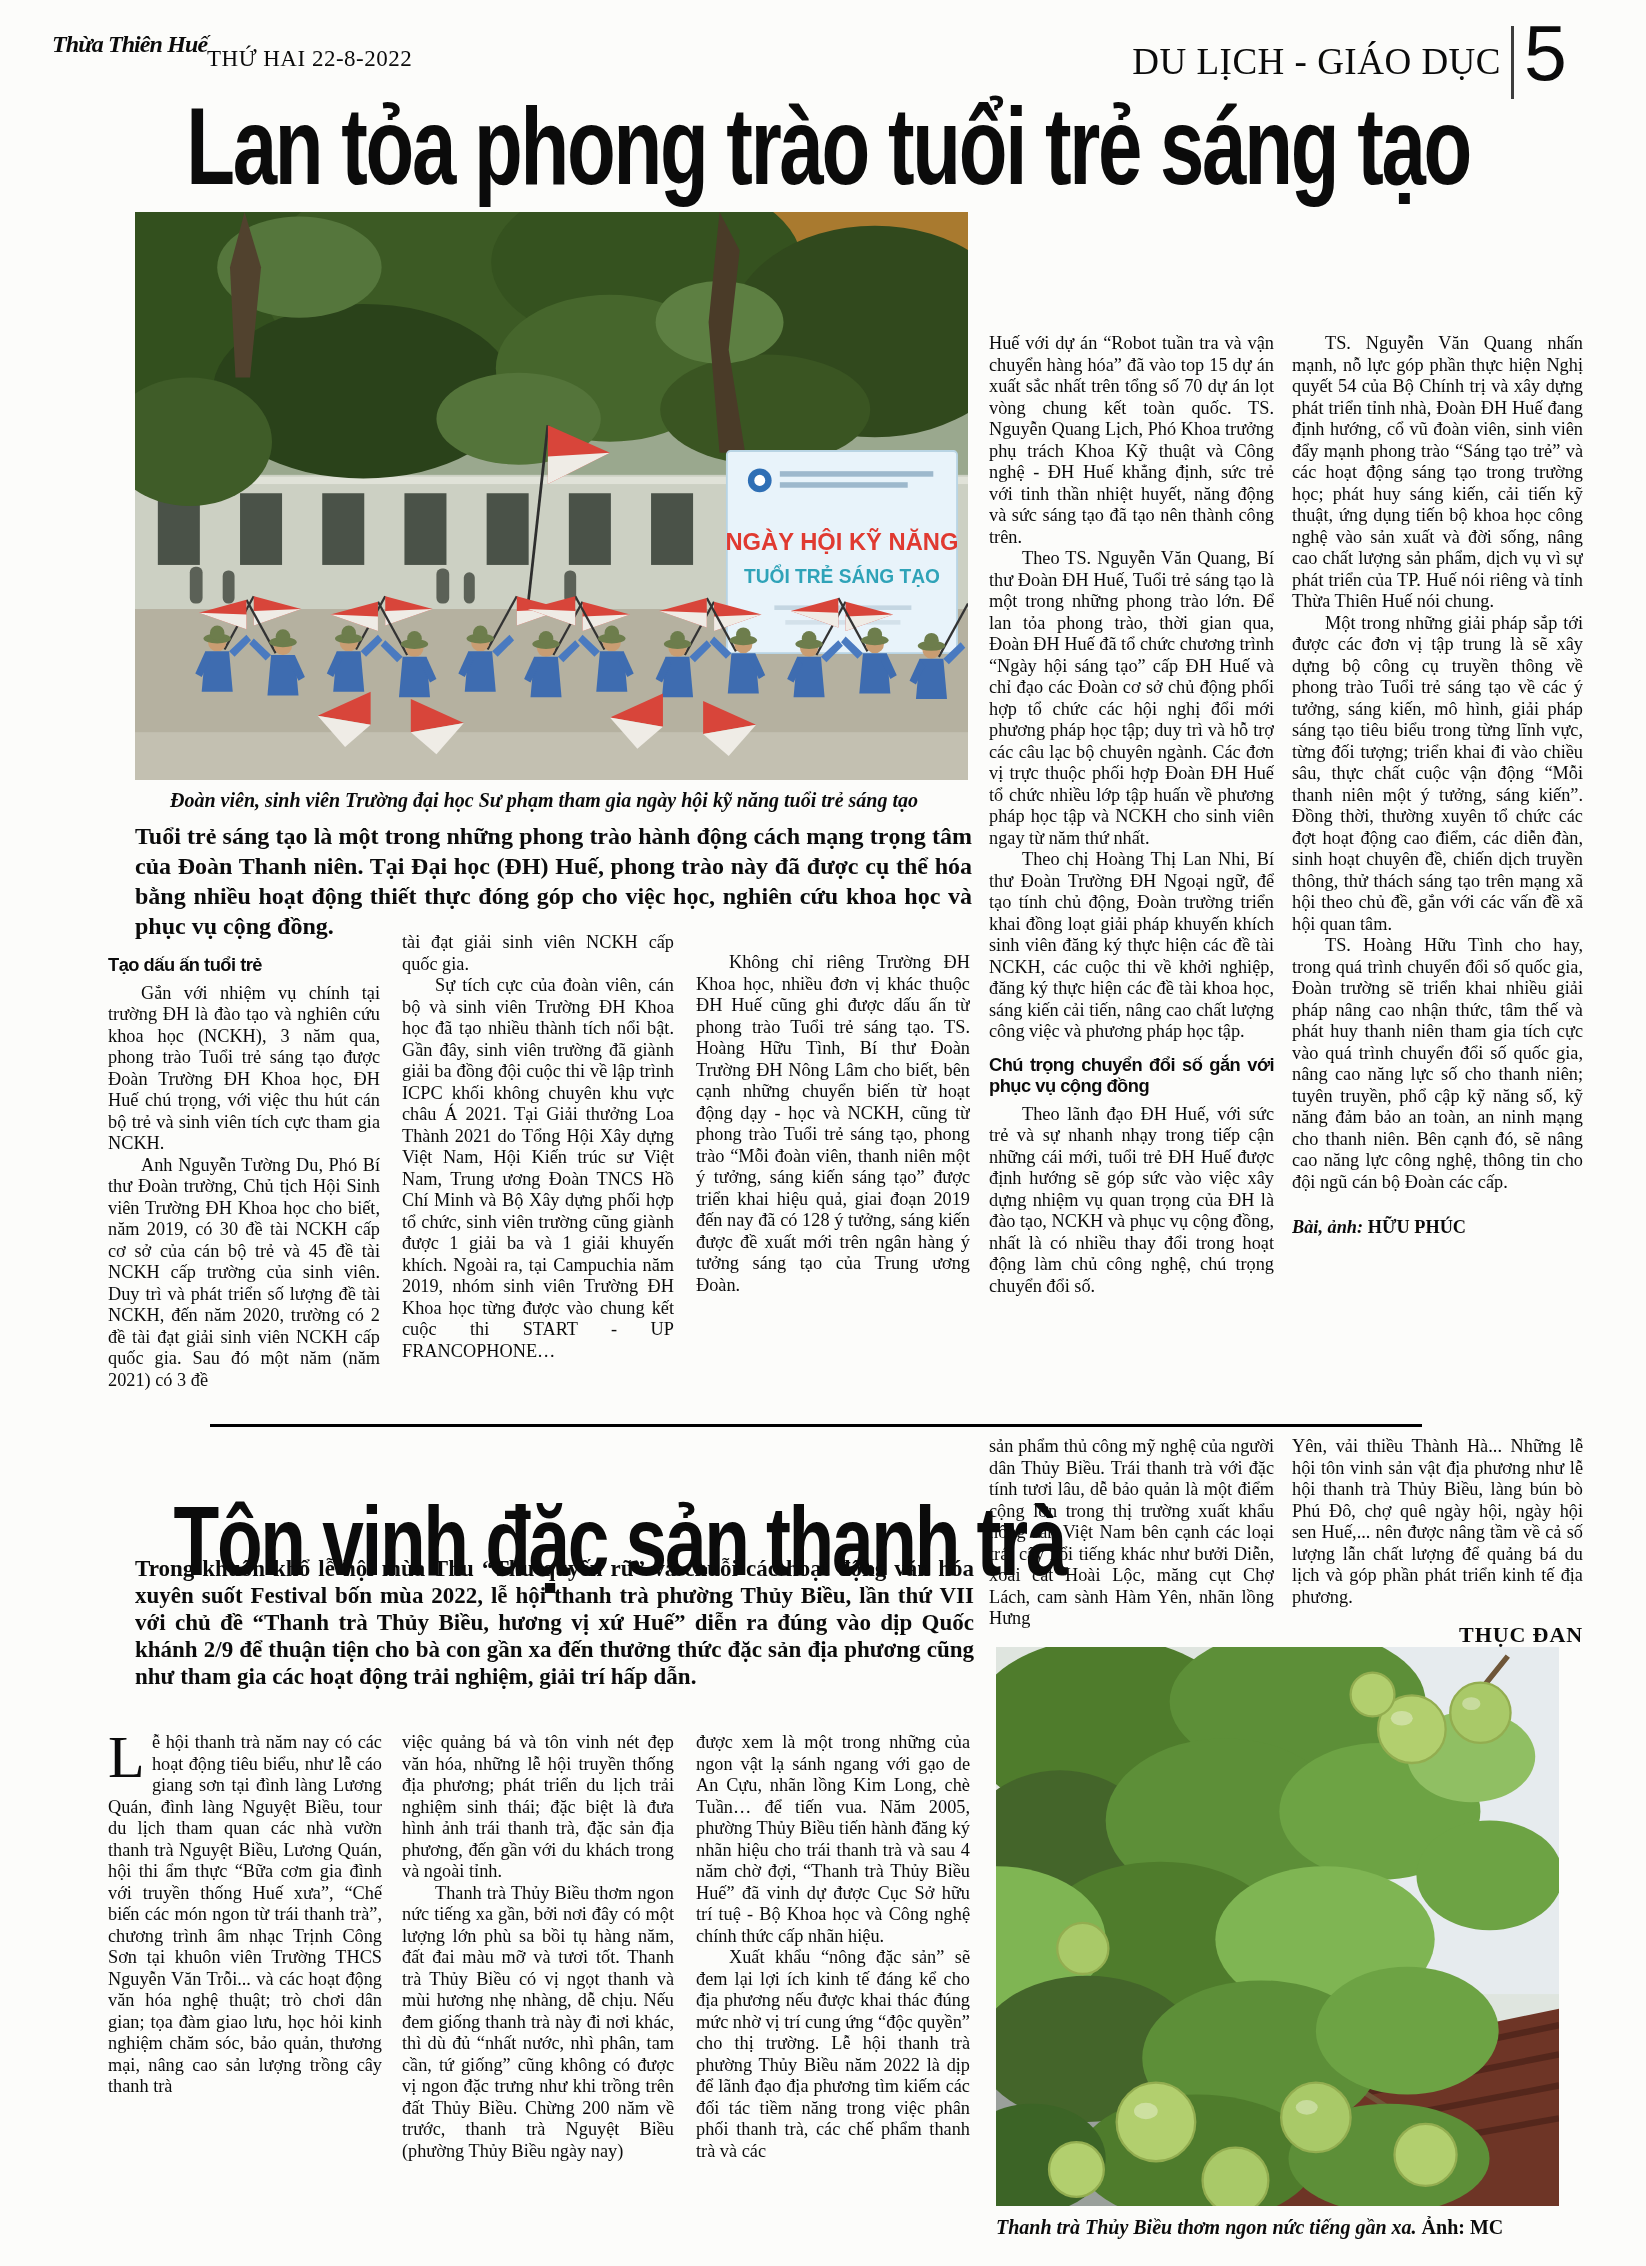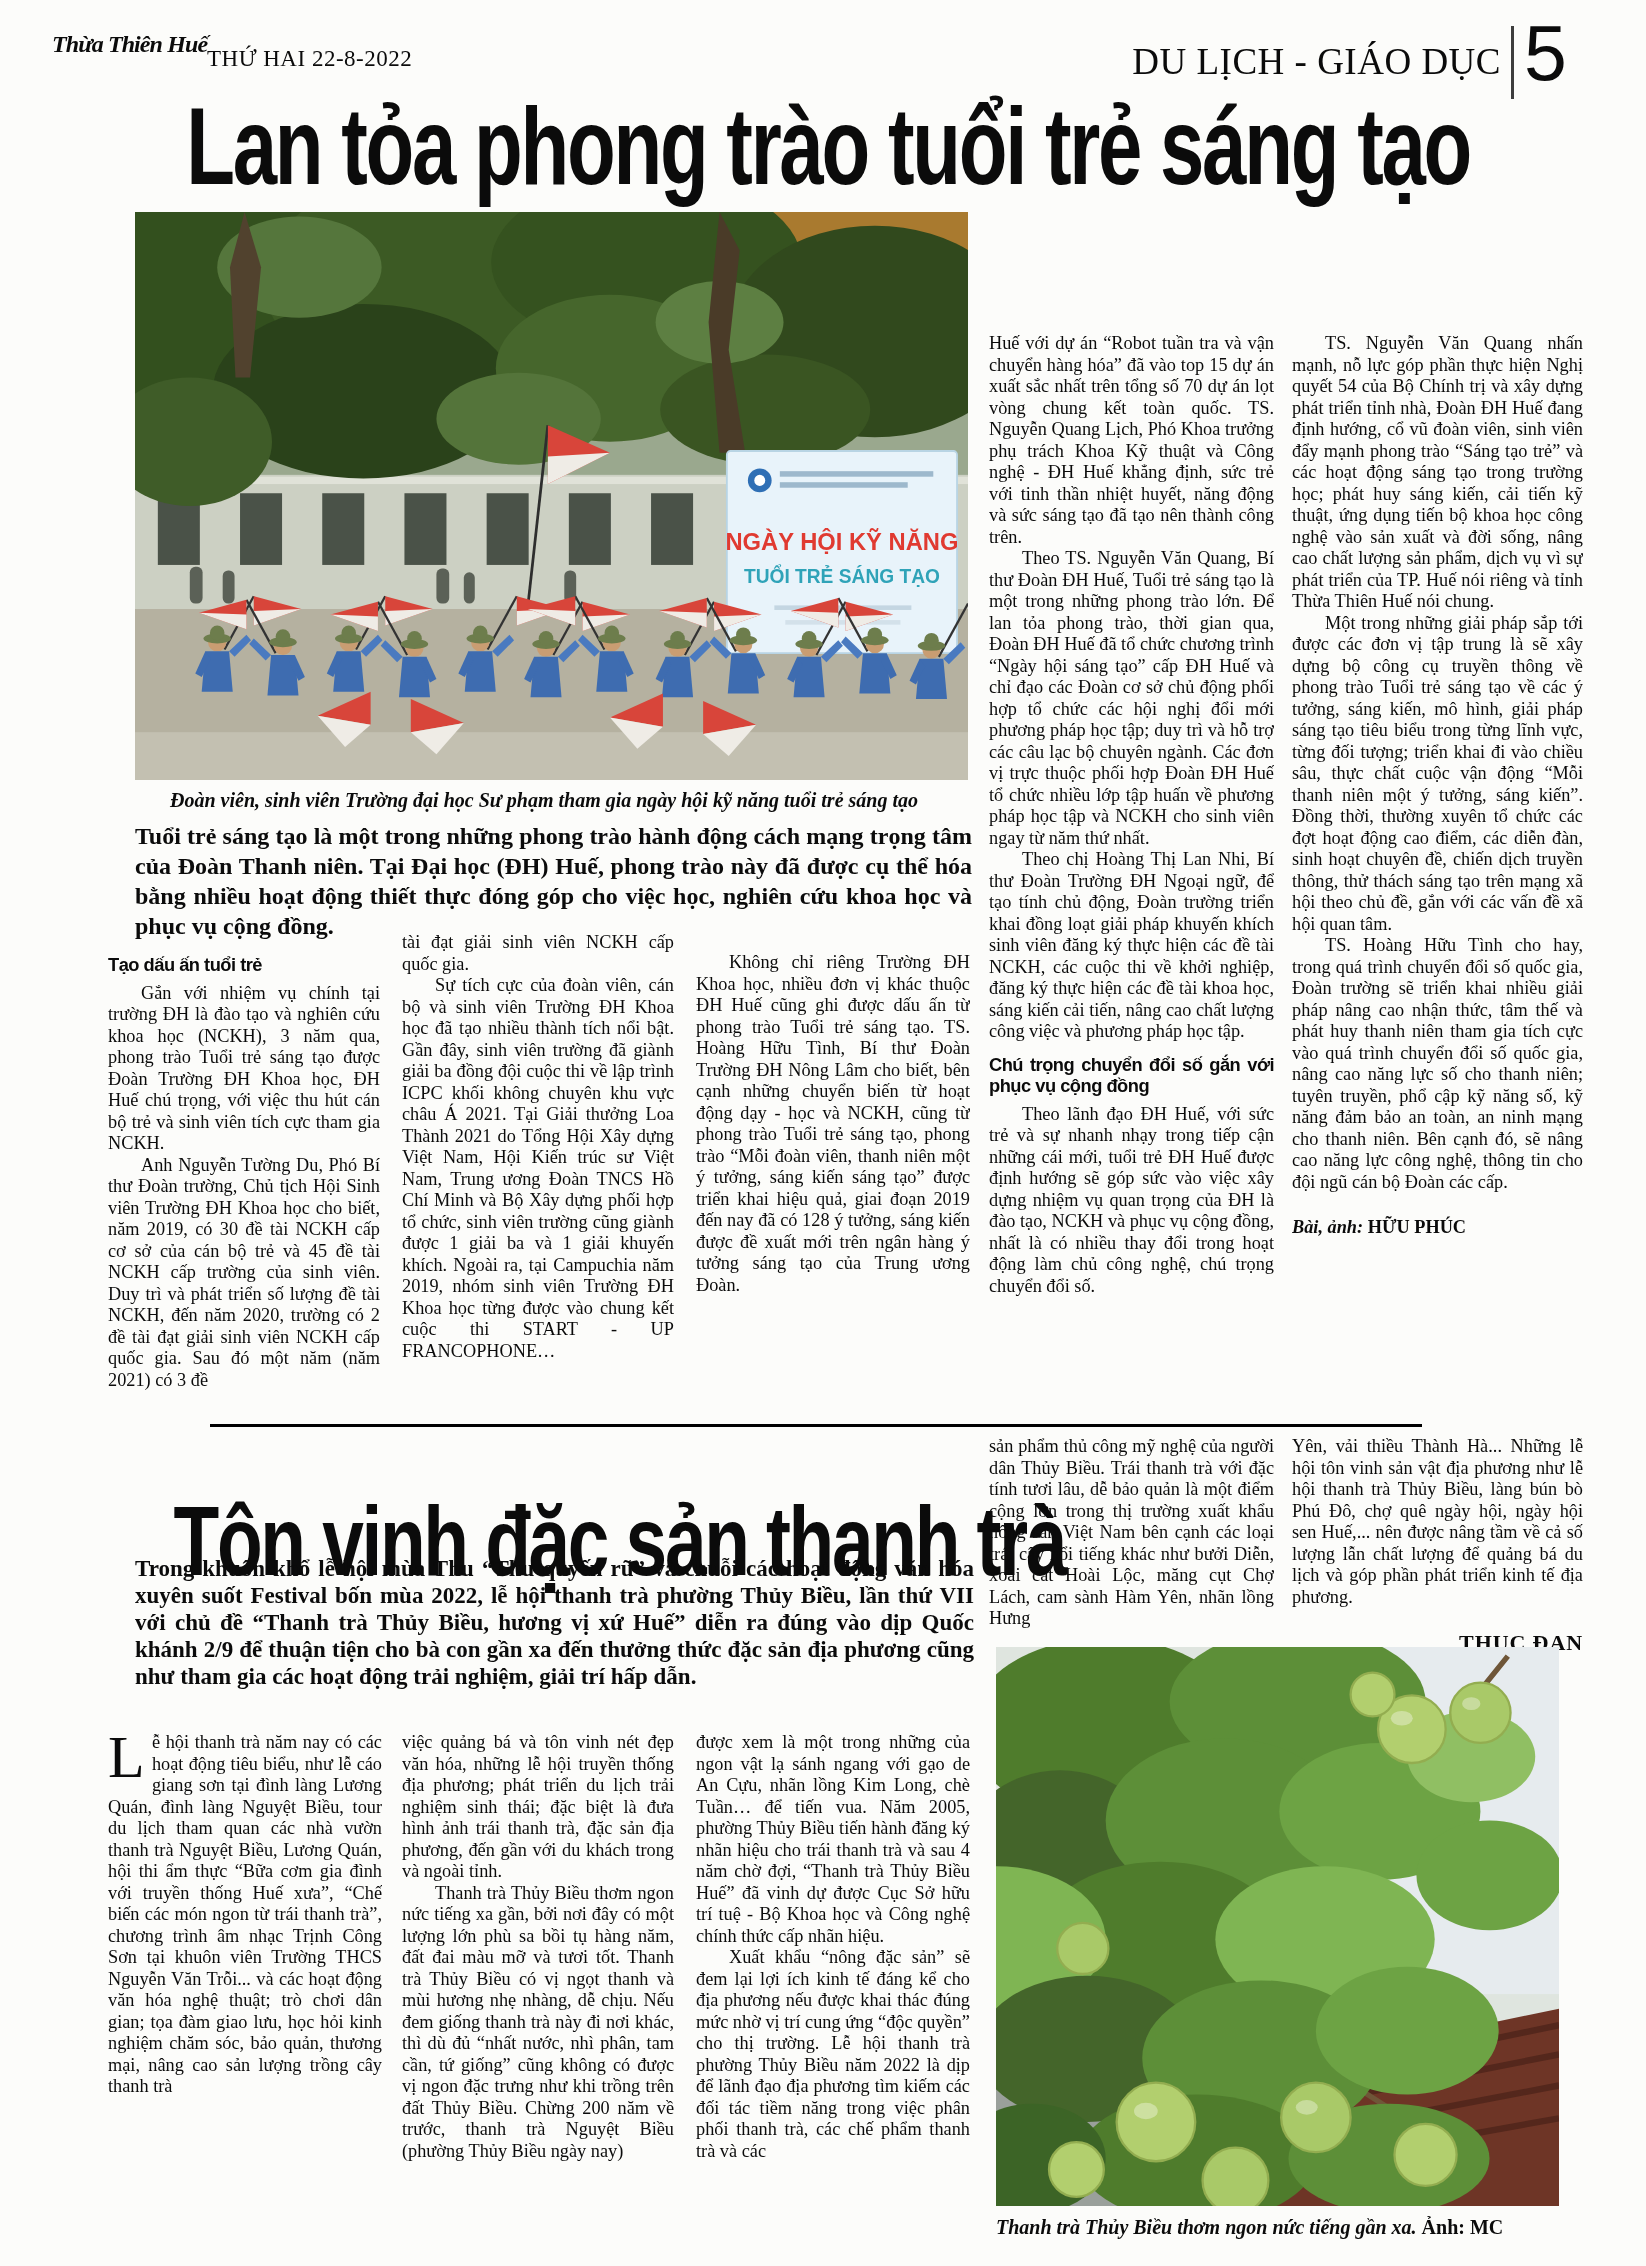--- a/index.html
+++ b/index.html
@@ -63,21 +63,21 @@
   .subhead {
     font-family:"Liberation Sans",sans-serif; font-weight:bold;
     font-size:23px; line-height:26.5px; letter-spacing:-0.5px;
     margin:1.8px 0 7.3px 0; text-align:justify; text-indent:0;
   }
   .subhead2 { margin-top:11px; }
 
   .byline1 { text-align:right; margin-top:24px; font-size:21px; text-indent:0; }
   .byline1 .b-prefix { font-weight:bold; font-style:italic; }
   .byline1 .b-name { font-weight:bold; }
-  .byline2 { text-align:right; margin-top:22px; font-size:22px; font-weight:bold; letter-spacing:0.9px; text-indent:0; }
+  .byline2 { text-align:right; margin-top:14px; font-size:22px; font-weight:bold; letter-spacing:0.9px; text-indent:0; }
 
   .dropcap {
     float:left; font-size:60px; line-height:46px;
     padding:1.8px 7.3px 0 0; font-weight:normal;
   }
 
   .article-rule { left:210px; top:1424px; width:1212px; height:2.7px; background:#000; }
 </style>
 </head>
 <body>

